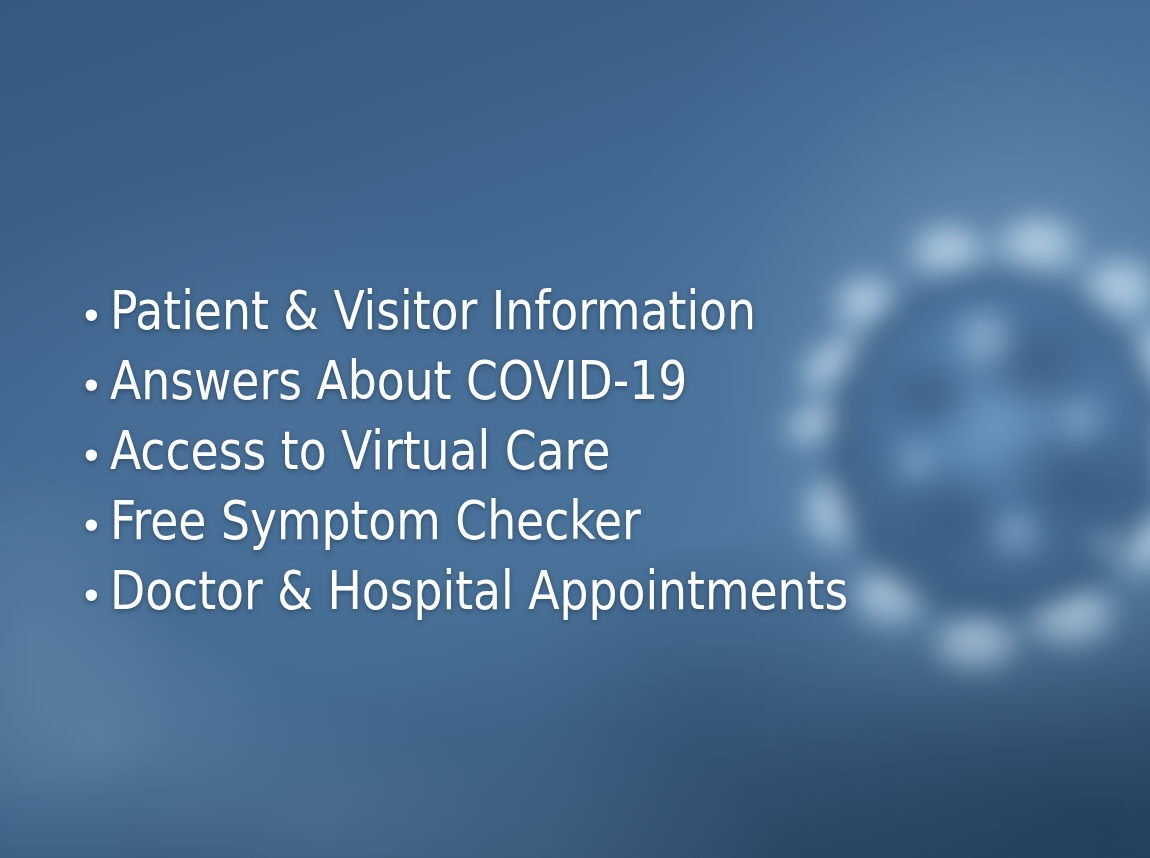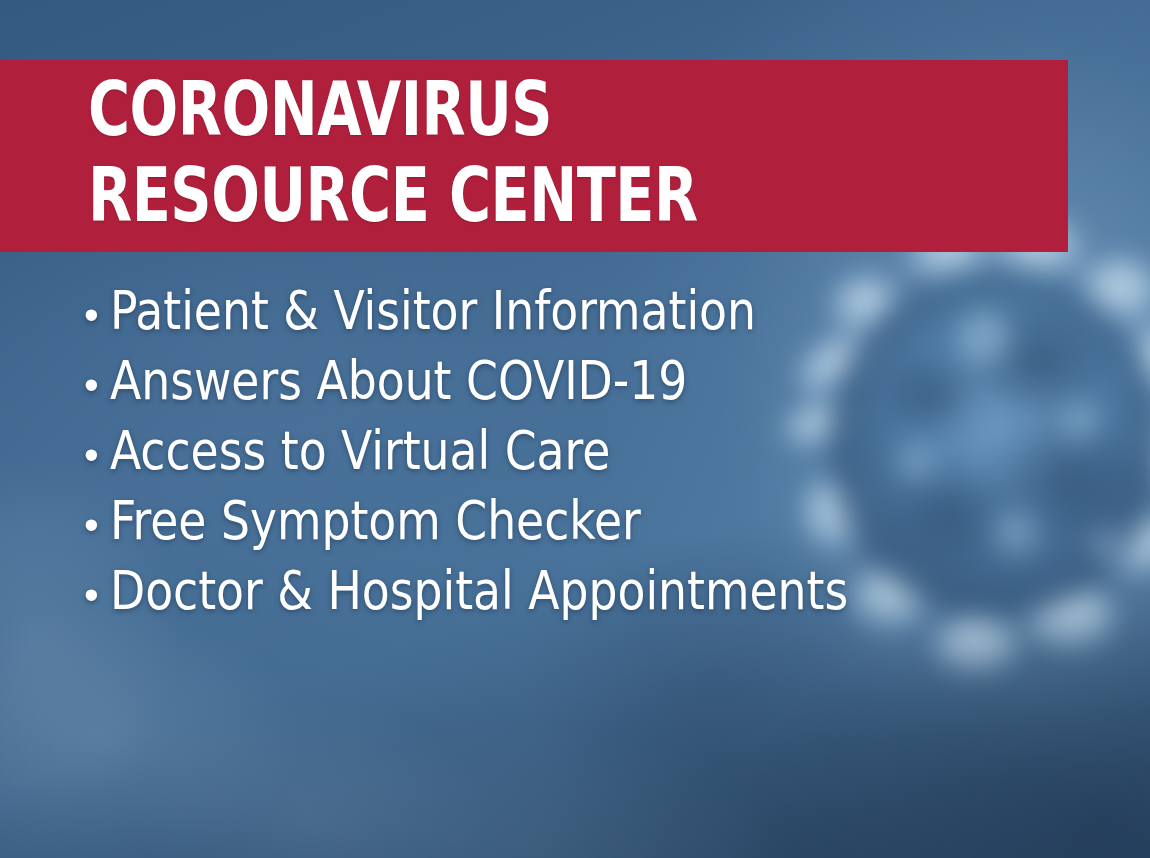--- a/index.html
+++ b/index.html
@@ -191,24 +191,20 @@
 
     <circle cx="214" cy="122" r="26" fill="#a6c8e2" opacity="0.55"></circle>
     <circle cx="310" cy="206" r="20" fill="#9cc0de" opacity="0.48"></circle>
     <circle cx="246" cy="318" r="22" fill="#a2c4e0" opacity="0.45"></circle>
     <circle cx="146" cy="248" r="18" fill="#b0cee6" opacity="0.40"></circle>
     <circle cx="336" cy="330" r="16" fill="#aecbe4" opacity="0.42"></circle>
   </svg>
 
   <div class="bg-layer bg-vignette"></div>
 
-  <div class="banner">
-    <div class="banner-line">CORONAVIRUS</div>
-    <div class="banner-line">RESOURCE CENTER</div>
-  </div>
 
   <ul class="bullets">
     <li class="bullet-row">
       <span class="bullet-dot">•</span>
       <span class="bullet-text">Patient &amp; Visitor Information</span>
     </li>
     <li class="bullet-row">
       <span class="bullet-dot">•</span>
       <span class="bullet-text">Answers About COVID-19</span>
     </li>

